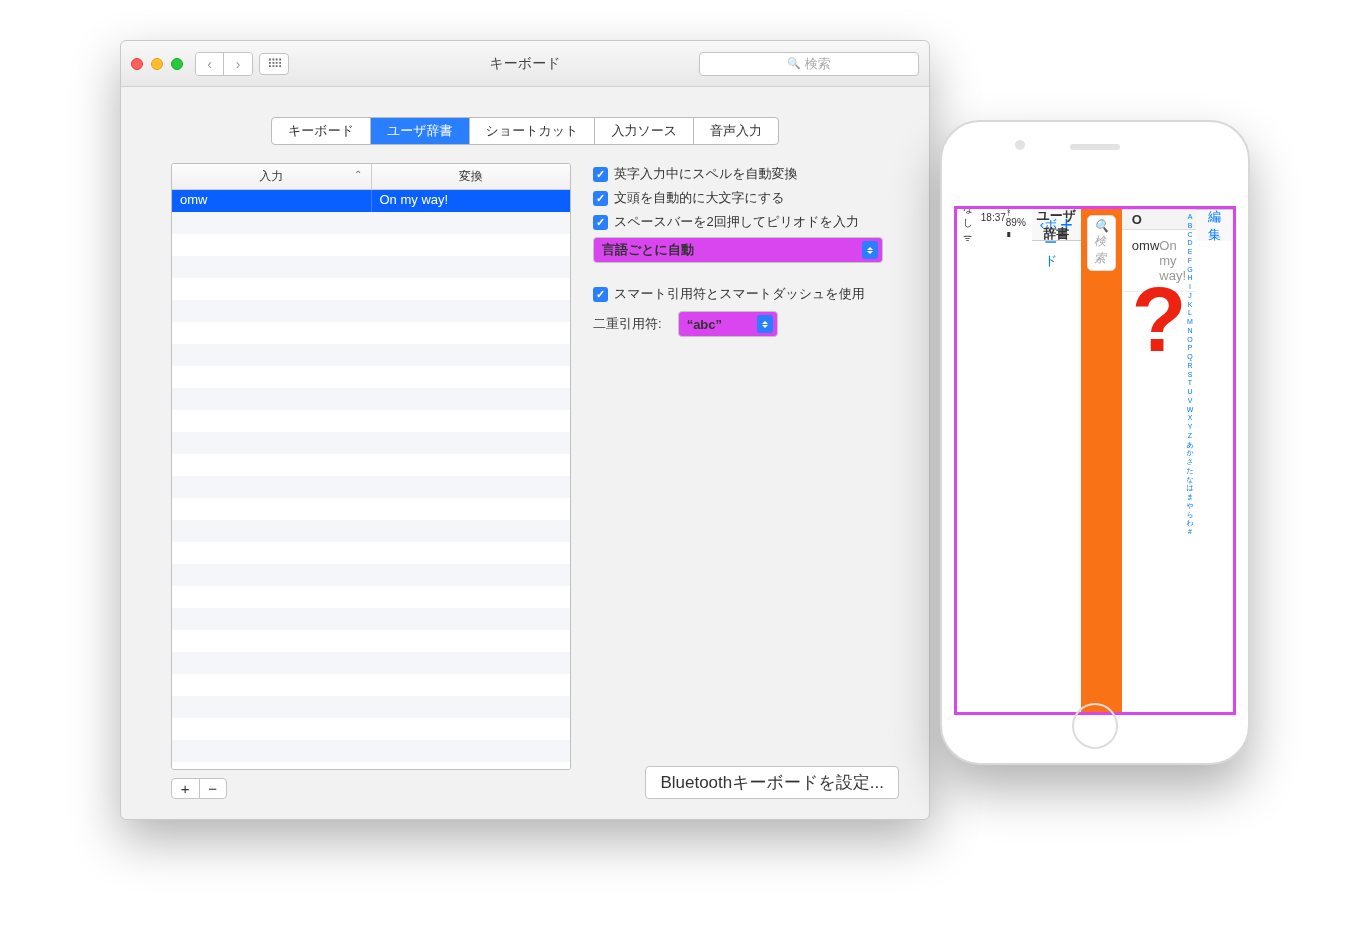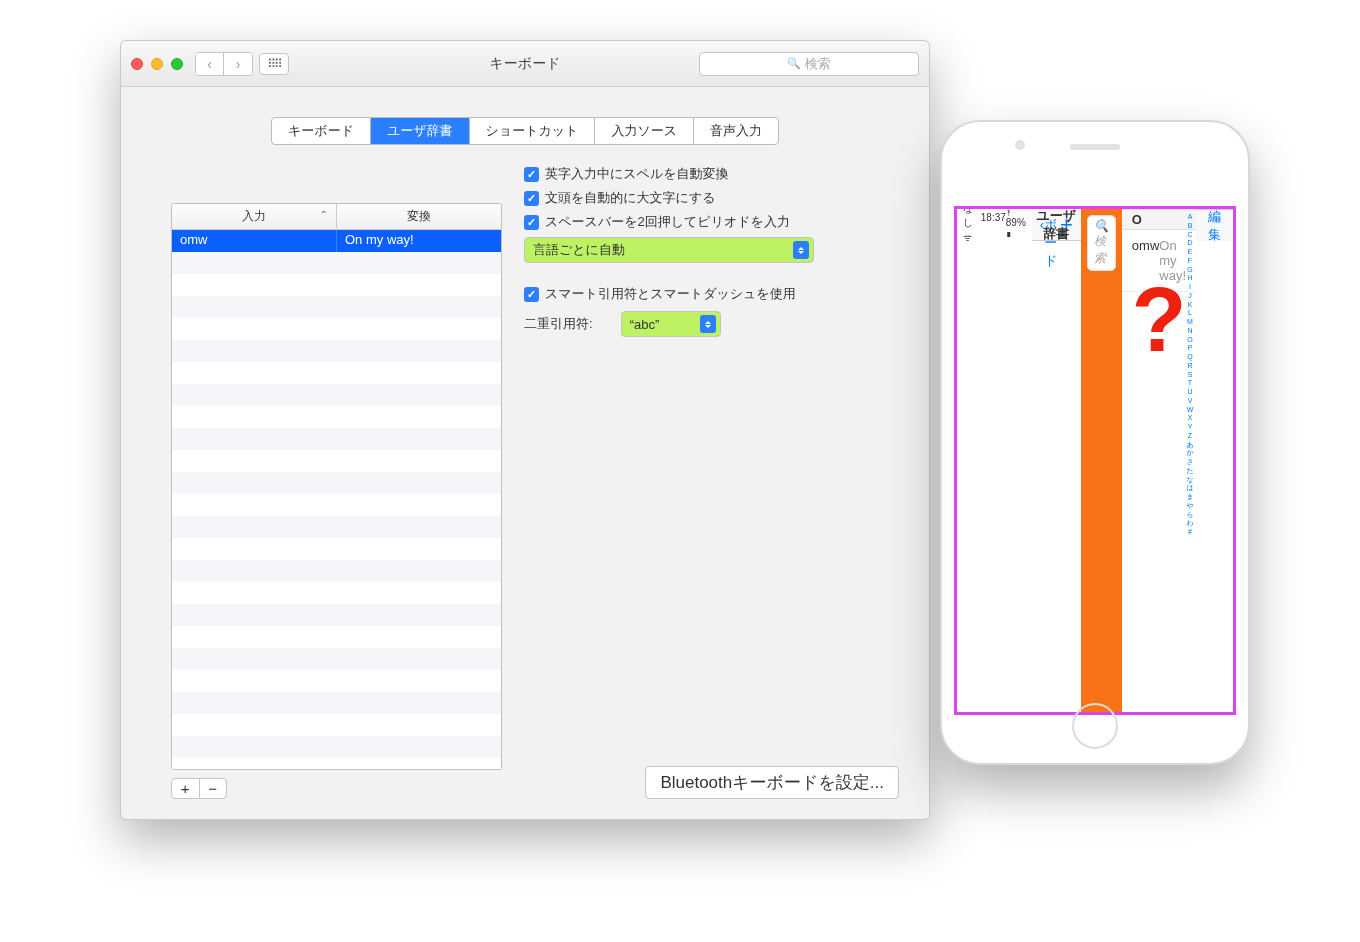--- a/index.html
+++ b/index.html
@@ -48,47 +48,47 @@
 
 .tabs { display:flex; justify-content:center; margin-top:30px; }
 .tabbar { display:flex; border:1px solid #bbb; border-radius:4px; overflow:hidden; background:#fff; }
 .tab { padding:4px 16px; font-size:13px; border-right:1px solid #bbb; cursor:default; }
 .tab:last-child { border-right:none; }
 .tab.active { background:#2a7fff; color:#fff; }
 
 .body { flex:1; padding:18px 30px 20px 50px; display:flex; }
 
 
-.table-wrap { width:331px; display:flex; flex-direction:column;margin-top:40px; }
+.table-wrap { width:400px; display:flex; flex-direction:column; }
 .table { flex:1; border:1px solid #bfbfbf; border-radius:3px; background:#fff; overflow:hidden; }
 .thead { display:flex; background:linear-gradient(#fdfdfd,#f0f0f0); border-bottom:1px solid #ccc; }
 .th { flex:1; padding:4px 8px; font-size:12px; text-align:center; position:relative; }
 .th:first-child { border-right:1px solid #ccc; }
 .sort-ind { position:absolute; right:8px; top:5px; font-size:10px; color:#666; }
 .tr { display:flex; height:22px; }
 .tr .td { flex:1; padding:2px 8px; font-size:13px; overflow:hidden; white-space:nowrap; text-overflow:ellipsis; }
 .tr .td:first-child { border-right:1px solid #e8e8e8; }
 .tr.sel { background:#0a60ff; color:#fff; }
 .tr.sel .td:first-child { border-right-color:rgba(255,255,255,.2); }
 .rows-area { height: calc(100% - 24px); background: repeating-linear-gradient(#fff 0 22px,#f4f6f9 22px 44px); }
 .tab-ctrl { margin-top:8px; display:flex; border:1px solid #c4c4c4; border-radius:4px; overflow:hidden; width:56px; background:#fff; }
 .tab-ctrl div { flex:1; text-align:center; font-size:15px; padding:1px 0; }
 .tab-ctrl div:first-child { border-right:1px solid #c4c4c4; }
 
 
 .opts { flex:1; padding-left:22px; padding-top:2px; font-size:13px; }
 .chk-row { display:flex; align-items:center; margin-bottom:6px; gap:6px; }
 .chk { width:15px; height:15px; border-radius:3px; background:#2a7fff; display:flex; align-items:center; justify-content:center; color:#fff; font-size:11px; font-weight:bold; }
 .sect-label { margin-top:18px; margin-bottom:6px; }
-.select { border:1px solid #c4c4c4; border-radius:4px; background:#bef264; padding:3px 8px; display:flex; align-items:center; justify-content:space-between; }
+.select { border:1px solid #c4c4c4; border-radius:4px; background:#d946ef; padding:3px 8px; display:flex; align-items:center; justify-content:space-between;font-weight:bold; }
 .sel-caret { width:16px; height:18px; background:#2a7fff; border-radius:3px; display:flex; flex-direction:column; align-items:center; justify-content:center; margin-left:8px; margin-right:-4px; }
 .sel-caret::before { content:""; border:3px solid transparent; border-bottom-color:#fff; margin-bottom:1px; }
 .sel-caret::after { content:""; border:3px solid transparent; border-top-color:#fff; }
 .select.wide { width:290px; }
-.quote-row { display:flex; align-items:center; gap:28px; margin-top:8px; }
+.quote-row { display:flex; align-items:center; gap:16px; margin-top:8px; }
 .quote-row .select { width:100px; }
 
 .footer-btn { position:absolute; right:30px; bottom:20px; border:1px solid #c4c4c4; border-radius:4px; background:#fff; padding:4px 14px; font-size:17px; }
 
 
 .phone {
   position:absolute; left:940px; top:120px;
   width:310px; height:645px;
   background:#fff;
   border:2px solid #d8d8d8;

